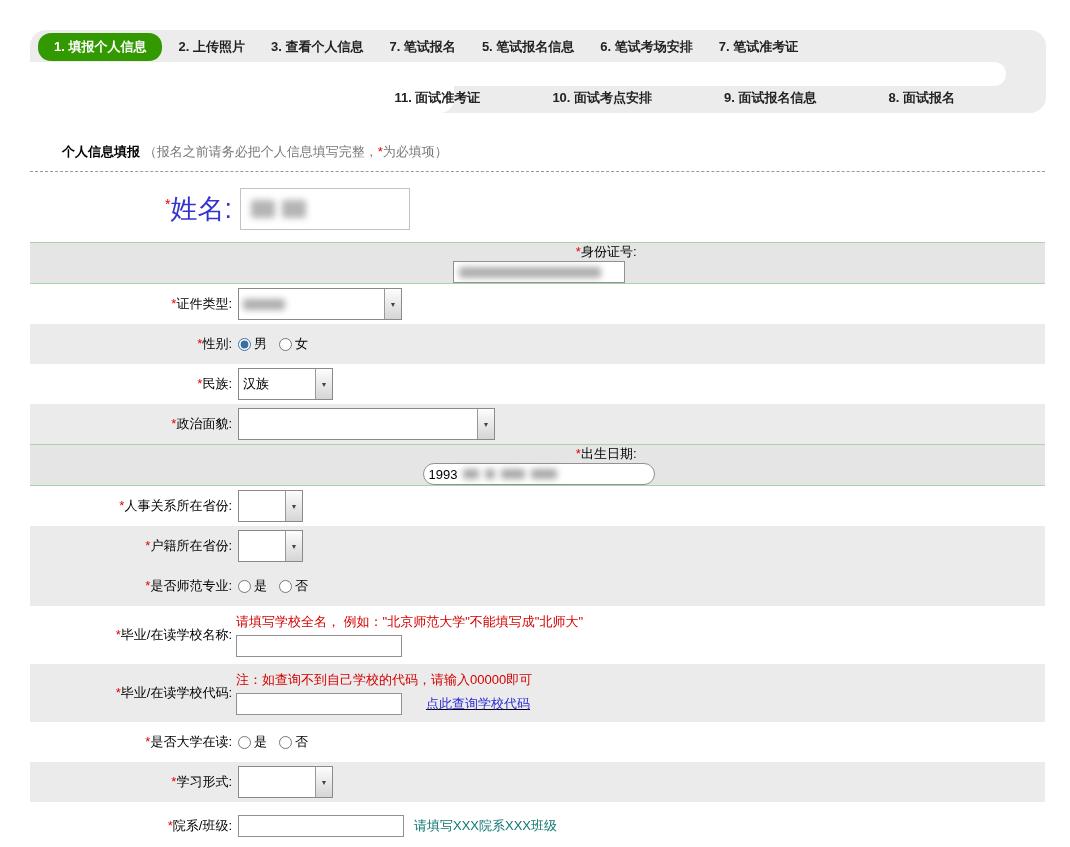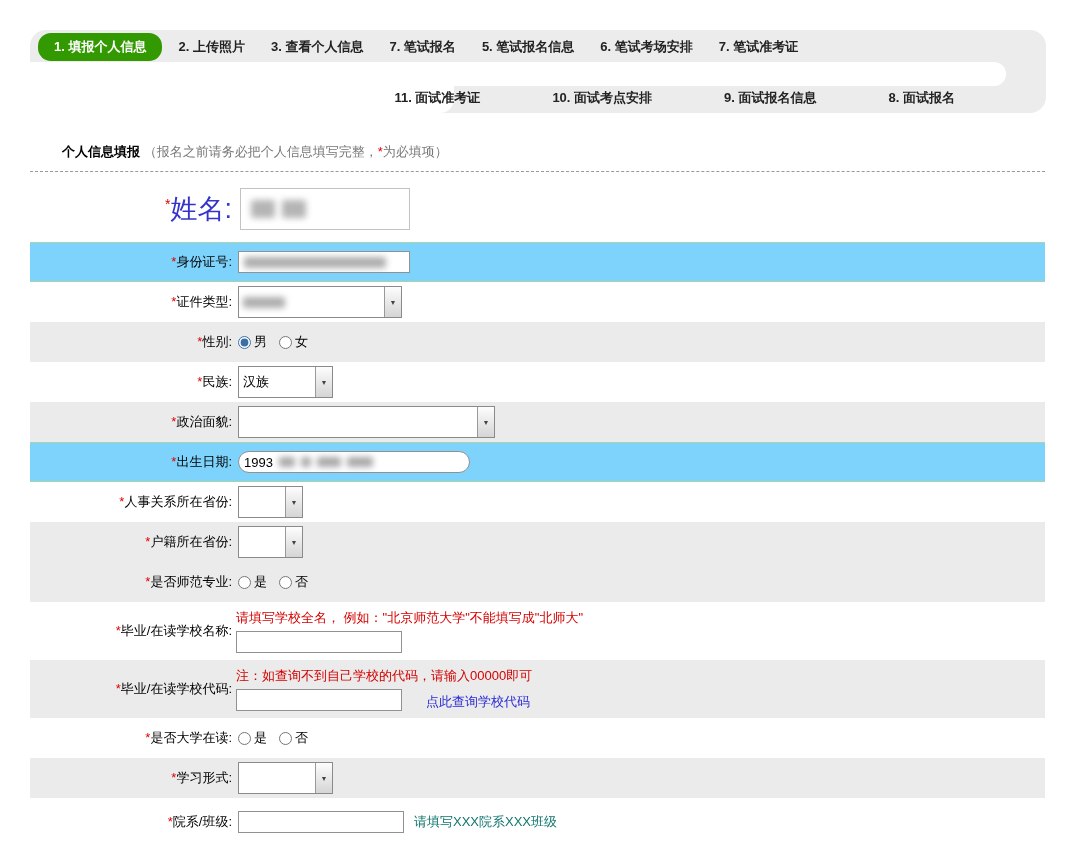--- a/index.html
+++ b/index.html
@@ -54,21 +54,21 @@
   .sec-head { margin: 30px 0 0 62px; font-size: 13px; }
   .sec-title { font-weight: bold; color: #000; }
   .sec-note { color: #777; }
   .sec-note .req { color: #e00000; }
   .dashed { margin: 10px 25px 0 30px; border-bottom: 1px dashed #999; }
 
   
   .form { margin: 4px 25px 0 30px; }
   .row { display: flex; align-items: center; min-height: 40px; background: #fff; }
   .row.gray  { background: #ebebeb; }
-  .row.green { background: #7dd3fc; border-top: 1px solid #a9d4a9; border-bottom: 1px solid #a9d4a9; }
+  .row.green { background: #e5e5e5; border-top: 1px solid #a9d4a9; border-bottom: 1px solid #a9d4a9; flex-direction: column; }
   .lbl { width: 206px; flex-shrink: 0; text-align: right; font-size: 13px; padding-right: 4px; }
   .req { color: #e00000; }
   .ctl { display: flex; align-items: center; padding-left: 2px; }
 
   
   .row-name { min-height: 66px; }
   .name-lbl { font-size: 27px; color: #3434cc; }
   .name-lbl .req { font-size: 14px; vertical-align: 9px; }
   .name-box {
     width: 170px; height: 42px; margin-left: 2px;
@@ -109,21 +109,21 @@
   
   .radio-group { display: flex; align-items: center; gap: 12px; font-size: 13px; }
   .ropt { display: flex; align-items: center; gap: 3px; cursor: default; }
   input[type="radio"] { width: 13px; height: 13px; margin: 0; accent-color: #3a6ea5; }
 
   
   .hint-red { color: #d40000; font-size: 13px; }
   .hint-dark { color: #0f766e; font-size: 13px; margin-left: 10px; }
   .input { height: 22px; width: 166px; border: 1px solid #919191; background: #fff; font-size: 13px; padding: 0 4px; }
   .ctl-col { display: flex; flex-direction: column; justify-content: center; gap: 4px; padding: 7px 0; }
-  .inline-line { display: flex; align-items: flex-end; }
+  .inline-line { display: flex; align-items: center; text-decoration: underline; }
   .link { color: #2b2bd5; font-size: 13px; margin-left: 24px; cursor: pointer; }
   .row-two { min-height: 56px; }
   .row-dept { min-height: 48px; }
 </style>
 </head>
 <body>
 
 <div class="nav-wrap">
   <div class="nav-row1">
     <div class="tab active">1. 填报个人信息</div>

